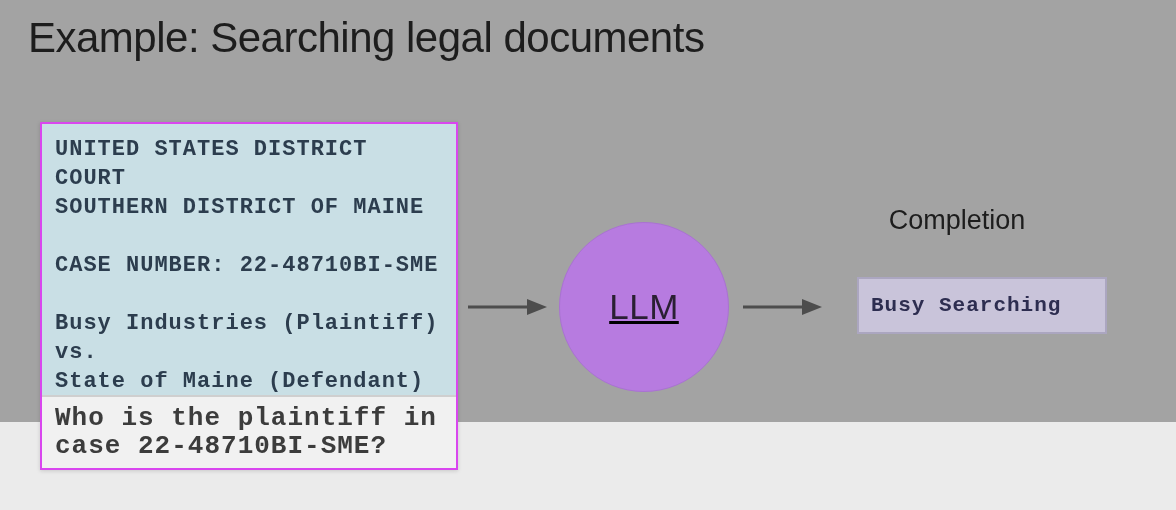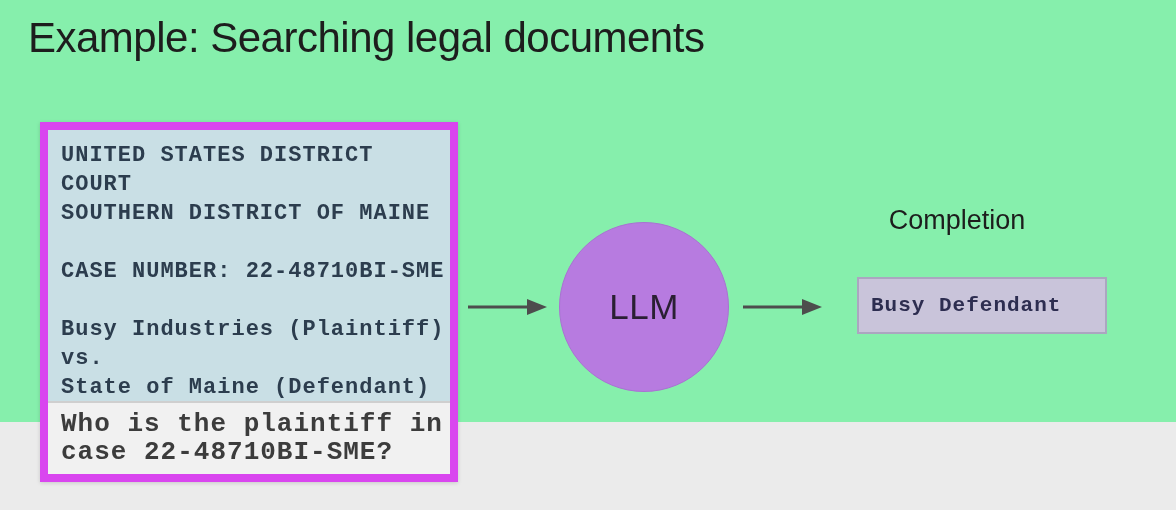--- a/index.html
+++ b/index.html
@@ -10,38 +10,38 @@
     width: 1176px;
     height: 510px;
     background: #ebebeb;
     font-family: "Liberation Sans", sans-serif;
     overflow: hidden;
   }
   .slide {
     position: relative;
     width: 1176px;
     height: 422px;
-    background: #86efac;
+    background: #a3a3a3;
   }
   .slide-title {
     position: absolute;
     left: 28px;
     top: 14px;
     font-size: 42px;
     font-weight: 400;
     letter-spacing: -0.5px;
     color: #1d1d1d;
     white-space: nowrap;
   }
   .doc-stack {
     position: absolute;
     left: 40px;
     top: 122px;
     width: 418px;
-    border: 8px solid #d946ef;
+    border: 2px solid #d946ef;
     box-shadow: 0 1px 4px rgba(0,0,0,0.15);
     box-sizing: border-box;
   }
   .doc-body {
     background: #c9dfe5;
     padding: 11px 12px 10px 13px;
     height: 250px;
     font-family: "Liberation Mono", monospace;
     font-weight: bold;
     font-size: 22px;
@@ -77,20 +77,21 @@
     top: 222px;
     width: 170px;
     height: 170px;
     border-radius: 50%;
     background: #b77be0;
     border: 1px solid #a972d2;
     box-sizing: border-box;
     display: flex;
     align-items: center;
     justify-content: center;
+    text-decoration: underline;
   }
   .llm-label {
     font-size: 35px;
     font-weight: 400;
     color: #2a1f33;
     letter-spacing: 0.5px;
   }
   .completion-heading {
     position: absolute;
     left: 827px;
@@ -152,16 +153,16 @@
   </div>
 
   <svg class="arrow arrow-out" viewBox="0 0 82 28">
     <line x1="2" y1="14" x2="62" y2="14" stroke="#4d4d4d" stroke-width="3"></line>
     <polygon points="61,6 81,14 61,22" fill="#4d4d4d"></polygon>
   </svg>
 
   <div class="completion-heading">Completion</div>
 
   <div class="completion-box">
-    <span>Busy Defendant</span>
+    <span>Busy Searching</span>
   </div>
 
 </div>
 
 </body></html>

